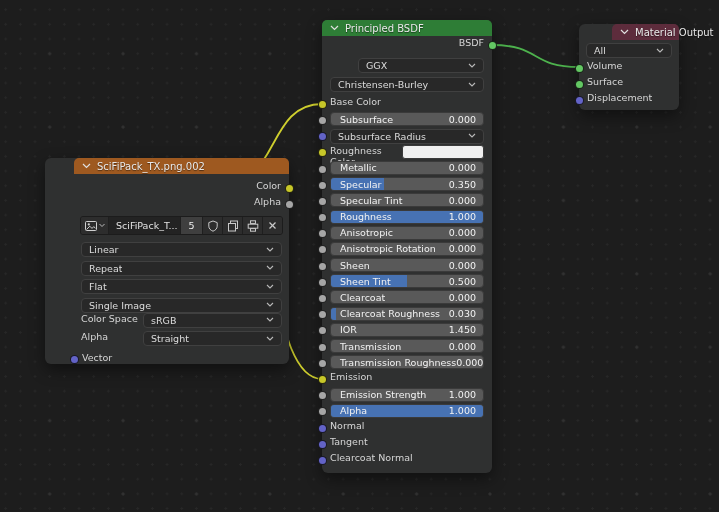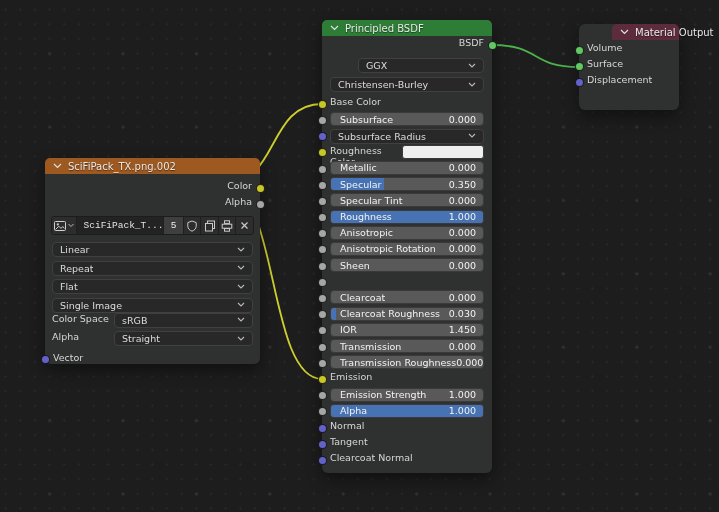--- a/index.html
+++ b/index.html
@@ -54,21 +54,21 @@
   #node-principled .row .dropdown{flex:1;}
   .swatch{height:14px;width:90px;margin-left:auto;background:#efefef;border-radius:3px;border:1px solid #3a3a3a;box-sizing:border-box;}
   
   #node-texture .outs{margin-top:6px;}
   #node-texture .imgblock{
     display:flex;height:17px;margin:4px 6px 0 6px;border-radius:3px;overflow:hidden;
     border:1px solid #1c1c1c;background:#2b2b2b;
   }
   #node-texture .imgblock .cell{
     display:flex;align-items:center;justify-content:center;
-    background:#2d2d2d;border-right:1px solid #1f1f1f;color:#cfcfcf;font-family:Liberation Mono, monospace;
+    background:#2d2d2d;border-right:1px solid #1f1f1f;color:#cfcfcf;
   }
   #node-texture .imgblock .cell:last-child{border-right:none;}
   #node-texture .imgblock .browse{width:27px;gap:2px;}
   #node-texture .imgblock .namef{flex:1;background:#232323;justify-content:flex-start;padding-left:7px;color:#e2e2e2;}
   #node-texture .imgblock .users{width:21px;background:#3f3f3f;color:#f0f0f0;}
   #node-texture .imgblock .ibtn{width:19px;}
   #node-texture .dd-wrap .dropdown{margin:3.5px 7px 0 7px;}
   #node-texture .dd-wrap .dropdown.first{margin-top:7px;}
   #node-texture .props .row{height:18.5px;padding:0 7px;}
   #node-texture .props .plbl{width:62px;}
@@ -82,21 +82,21 @@
 </head>
 <body>
 
 <div class="canvas">
   <svg class="wires" id="wires" viewBox="0 0 719 512">
       <path d="M224,184 C278.88,184 267.12,104 322,104" stroke="#cfcf2e" stroke-width="1.8" fill="none"></path>
       <path d="M224,184 C278.88,184 267.12,379 322,379" stroke="#cfcf2e" stroke-width="1.8" fill="none"></path>
       <path d="M492,45 C540.72,45 530.28,67 579,67" stroke="#4db24d" stroke-width="1.8" fill="none"></path>
     </svg>
 
-  <div class="node" id="node-texture" style="left:45px;top:158px;width:215px;height:206px;">
+  <div class="node" id="node-texture" style="left:45px;top:158px;width:215px;height:206px;padding-left:29px;">
     <div class="nheader" style="background: rgb(158, 89, 32);">
       <span class="chev">
         <svg width="9" height="6">
             <polyline points="1,1 4.5,4.5 8,1" stroke="#e0e0e0" stroke-width="1.2" fill="none"></polyline>
           </svg>
       </span>
       <span class="hdr-title">SciFiPack_TX.png.002</span>
     </div>
     <div class="outs" id="tex-outs">
         <div class="row out">
@@ -325,20 +325,25 @@
         <div class="row">
           <span class="socket left" style="background: rgb(166, 166, 166);"></span>
           <div class="slider">
             <span class="fill" style="width: 0%; background: rgb(71, 114, 179);"></span>
             <span class="slbl">Sheen</span>
             <span class="sval">0.000</span>
           </div>
         </div>
         <div class="row">
           <span class="socket left" style="background: rgb(166, 166, 166);"></span>
+          <div class="slider">
+            <span class="fill" style="width: 50%; background: rgb(71, 114, 179);"></span>
+            <span class="slbl">Sheen Tint</span>
+            <span class="sval">0.500</span>
+          </div>
         </div>
         <div class="row">
           <span class="socket left" style="background: rgb(166, 166, 166);"></span>
           <div class="slider">
             <span class="fill" style="width: 0%; background: rgb(71, 114, 179);"></span>
             <span class="slbl">Clearcoat</span>
             <span class="sval">0.000</span>
           </div>
         </div>
         <div class="row">
@@ -410,20 +415,30 @@
 
   <div class="node" id="node-output" style="left:579px;top:24px;width:100px;height:86px;">
     <div class="nheader" style="background: rgb(93, 44, 60); margin-left: 33px;">
       <span class="chev">
         <svg width="9" height="6">
             <polyline points="1,1 4.5,4.5 8,1" stroke="#e0e0e0" stroke-width="1.2" fill="none"></polyline>
           </svg>
       </span>
       <span class="hdr-title">Material Output</span>
     </div>
+    <div class="dd-wrap" id="out-dds">
+        <div class="dropdown">
+          <span class="dlbl">All</span>
+          <span class="dchev chev">
+            <svg width="8" height="6">
+              <polyline points="1,1 4,4 7,1" stroke="#b9b9b9" stroke-width="1.1" fill="none"></polyline>
+            </svg>
+          </span>
+        </div>
+      </div>
     <div class="rows" id="out-ins">
         <div class="row">
           <span class="socket left" style="background: rgb(99, 199, 99);"></span>
           <span class="lab">Volume</span>
         </div>
         <div class="row">
           <span class="socket left" style="background: rgb(99, 199, 99);"></span>
           <span class="lab">Surface</span>
         </div>
         <div class="row">

